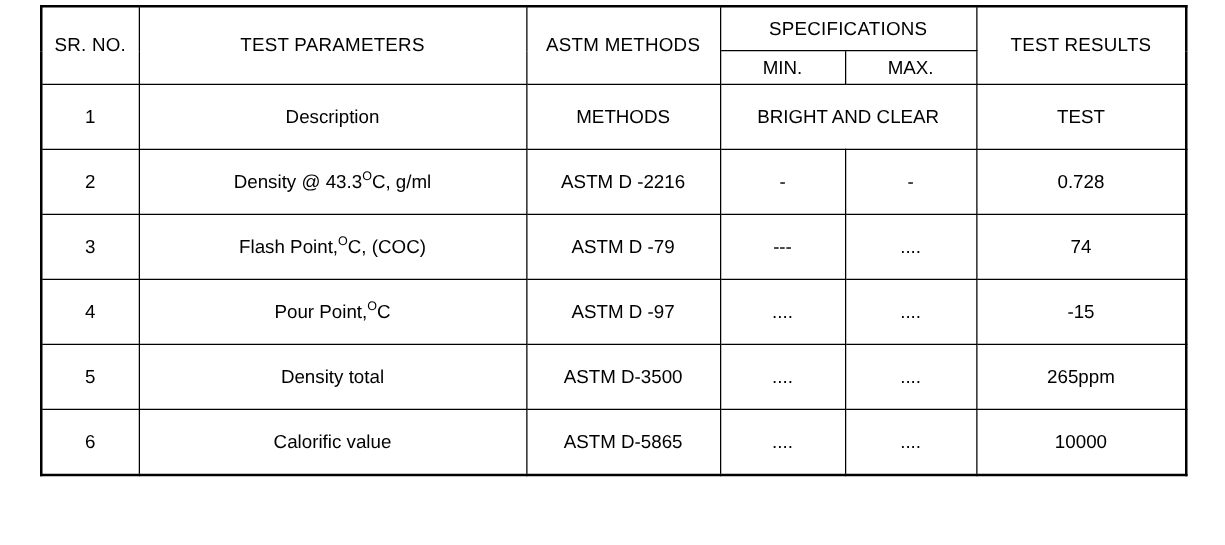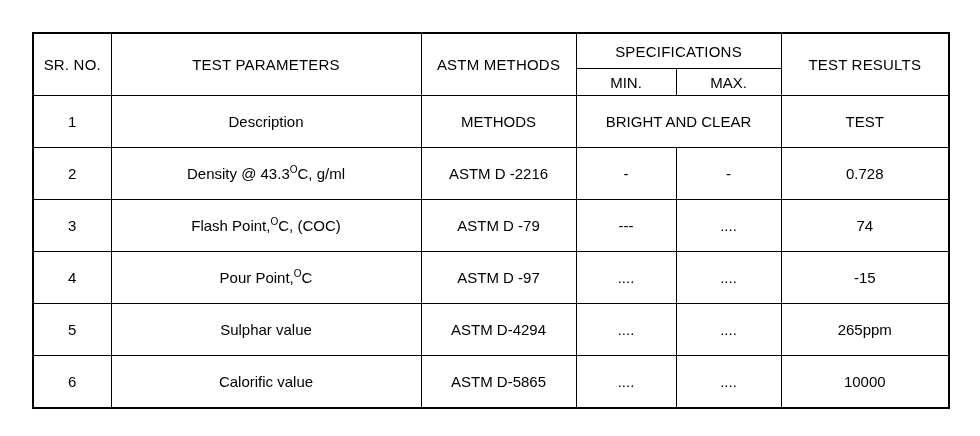--- a/index.html
+++ b/index.html
@@ -12,21 +12,21 @@
     height: 436px;
     font-family: "Liberation Sans", sans-serif;
     color: #000000;
     overflow: hidden;
   }
   .sheet {
     position: relative;
     width: 980px;
     height: 436px;
     box-sizing: border-box;
-    padding: 32px 32px 0 32px;
+    padding: 4px 32px 0 32px;
   }
   table.spec {
     border-collapse: collapse;
     table-layout: fixed;
     width: 916px;
     border: 2px solid #000;
   }
   table.spec td, table.spec th {
     border: 1.5px solid #000;
     padding: 0;
@@ -127,22 +127,22 @@
         <tr class="body-row">
           <td>4</td>
           <td class="cell-left"><span>Pour Point,</span><span class="sup">O</span><span>C</span></td>
           <td>ASTM D -97</td>
           <td>....</td>
           <td>....</td>
           <td>-15</td>
         </tr>
         <tr class="body-row">
           <td>5</td>
-          <td class="cell-left">Sulphar value</td>
-          <td>ASTM D-4294</td>
+          <td class="cell-left">Density total</td>
+          <td>ASTM D-3500</td>
           <td>....</td>
           <td>....</td>
           <td>265ppm</td>
         </tr>
         <tr class="body-row">
           <td>6</td>
           <td class="cell-left">Calorific value</td>
           <td>ASTM D-5865</td>
           <td>....</td>
           <td>....</td>

